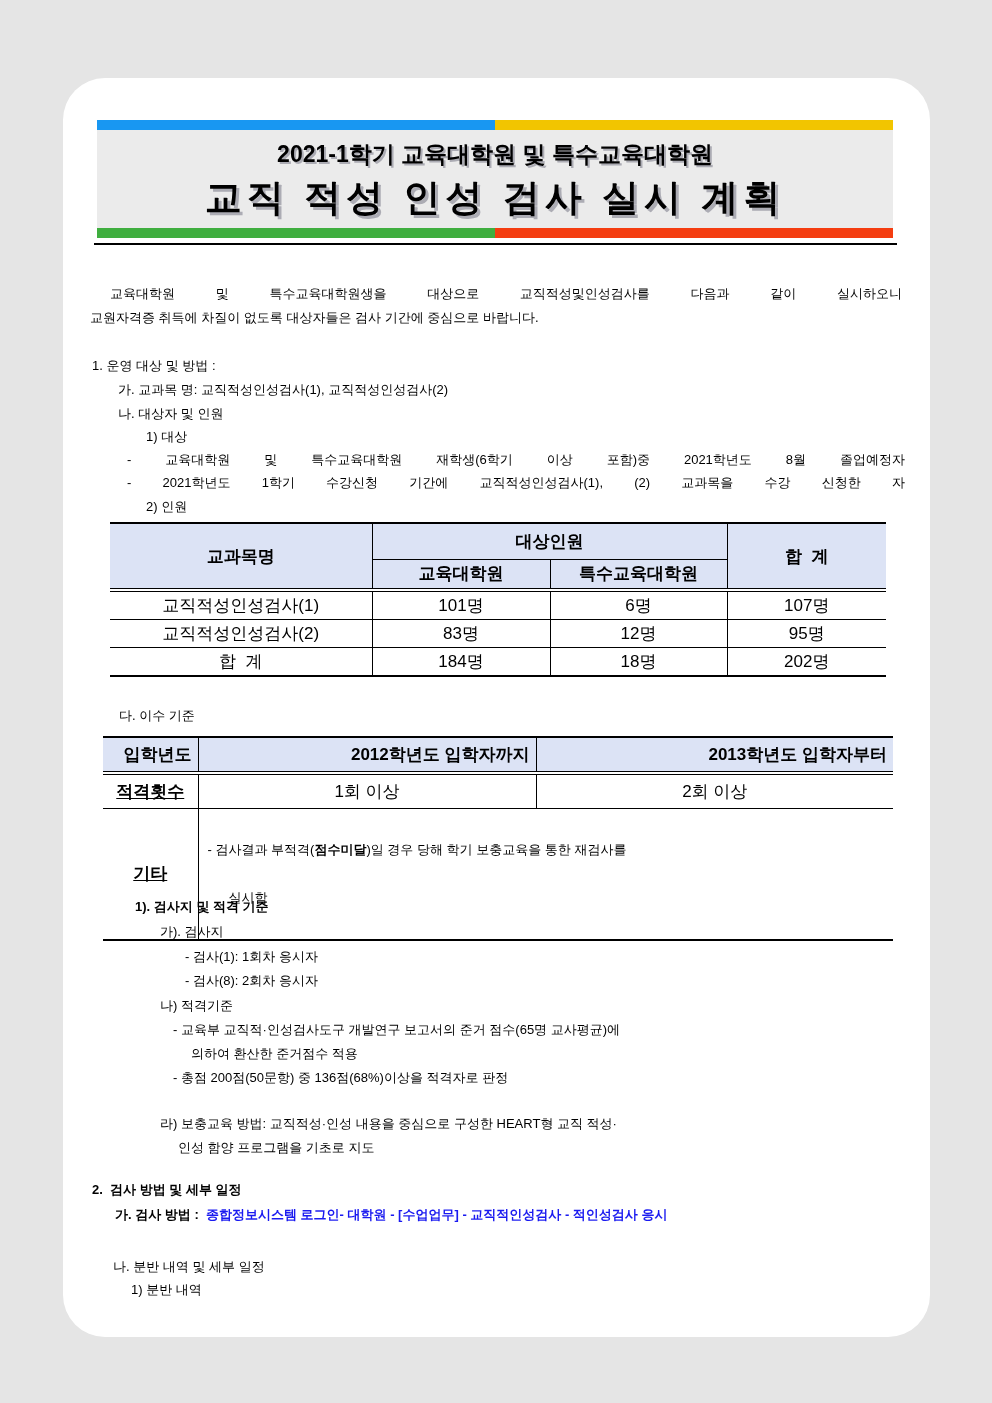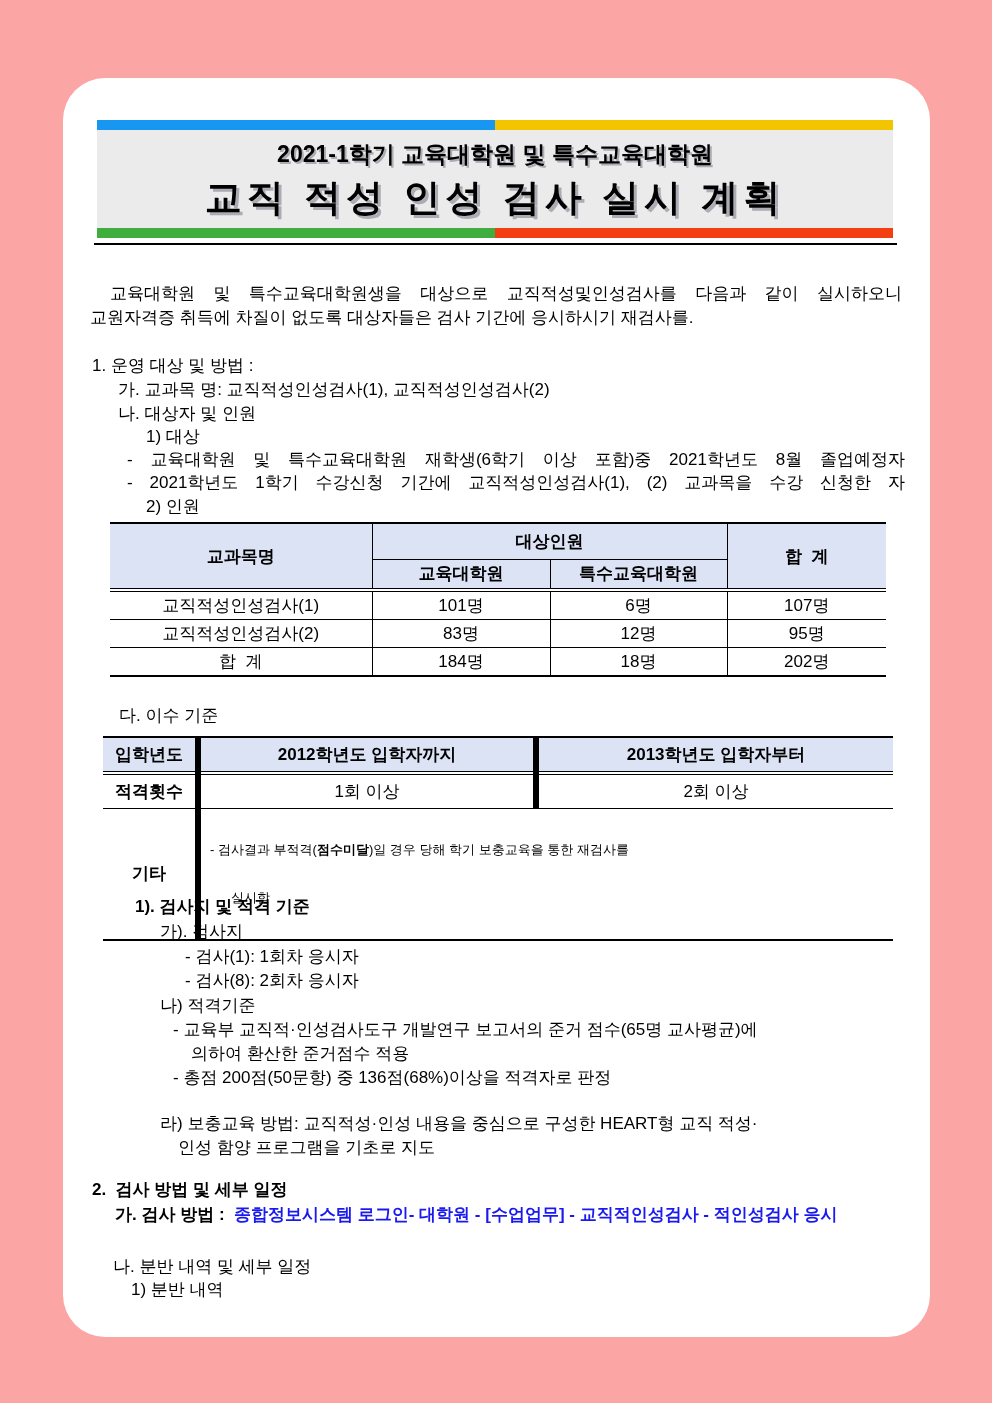--- a/index.html
+++ b/index.html
@@ -1,36 +1,36 @@
 <!DOCTYPE html>
 <html><head>
 <meta charset="utf-8">
 <style>
   html,body{margin:0;padding:0;}
   body{font-family:"Liberation Sans","DejaVu Sans",sans-serif;}
-  #page{position:relative;width:992px;height:1403px;background:#fca5a5;overflow:hidden;}
+  #page{position:relative;width:992px;height:1403px;background:#e5e5e5;overflow:hidden;}
   #card{position:absolute;left:63px;top:78px;width:867px;height:1259px;background:#ffffff;border-radius:42px;}
 
   
   .banner{position:absolute;left:34px;top:42px;width:796px;}
   .bar{display:flex;height:10px;width:100%;}
   .bar span{flex:1 1 50%;}
   .bar-top .left{background:#1897f2;}
   .bar-top .right{background:#f2c500;}
   .bar-bottom .left{background:#3fae3f;}
   .bar-bottom .right{background:#f43d10;}
   .banner-body{background:#ebebeb;height:98px;text-align:center;overflow:hidden;}
   .title1{margin-top:9px;font-size:23px;font-weight:800;color:#000;letter-spacing:0px;
           text-shadow:2px 2px 0 rgba(120,120,135,.55);white-space:pre;}
   .title2{margin-top:3px;font-size:37px;font-weight:800;color:#000;letter-spacing:5px;
           text-shadow:3px 3px 0 rgba(120,120,135,.55);white-space:pre;}
   .black-rule{position:absolute;left:31px;top:165px;width:803px;height:2px;background:#000;}
 
   
-  .line{position:absolute;font-size:17px;color:#000;white-space:pre-wrap;line-height:21px;}
+  .line{position:absolute;font-size:13px;color:#000;white-space:pre-wrap;line-height:21px;}
   .bold{font-weight:bold;}
   .just{text-align:justify;text-align-last:justify;}
 
   
   .p1a{left:27px;top:205px;width:812px;padding-left:20px;box-sizing:border-box;}
   .p1b{left:27px;top:229px;}
   
   .s1h{left:29px;top:277px;}
   .s1ga{left:55px;top:301px;}
   .s1na{left:55px;top:325px;}
@@ -50,26 +50,26 @@
   #t1 tr.hr1 td{border-top:2px solid #000;}
   #t1 tr.hr1{height:36px;} #t1 tr.hr2{height:31px;} #t1 tr.br{height:25px;}
   #t1 td.vl{border-left:1px solid #000;}
   #t1 td.group{border-bottom:1px solid #000;text-align:center;}
   #t1 td.dbl{border-bottom:4px double #000;}
   #t1 tr.br td{border-bottom:1px solid #000;}
   #t1 tr.last td{border-bottom:2px solid #000;}
 
   #t2{left:40px;top:658px;width:790px;}
   #t2 col.c1{width:95px;} #t2 col.c2{width:338px;} #t2 col.c3{width:357px;}
-  #t2 tr.hr td{border-top:2px solid #000;border-bottom:4px double #000;}
+  #t2 tr.hr td{border-top:2px solid #000;border-bottom:4px double #000;text-align:right;}
   #t2 tr.hr{height:36px;} #t2 tr.pr{height:35px;} #t2 tr.er{height:66px;}
-  #t2 td.vl{border-left:6px solid #000000;}
+  #t2 td.vl{border-left:1px solid #000000;}
   #t2 tr.pr td{border-bottom:1px solid #000;}
   #t2 tr.er td{border-bottom:2px solid #000;}
-  #t2 td.lbl{font-weight:bold;}
+  #t2 td.lbl{font-weight:bold;text-decoration:underline;}
   #t2 td.etc{text-align:left;padding-left:9px;font-size:13px;}
   #t2 .etc-l2{padding-left:21px;}
 
   
   .crh{left:72px;top:818px;}
   .c0{left:97px;top:843px;}
   .c1{left:122px;top:868px;}
   .c2{left:122px;top:892px;}
   .c3{left:97px;top:917px;}
   .c4{left:110px;top:941px;}
@@ -102,21 +102,21 @@
         <div class="title2">교직 적성 인성 검사 실시 계획</div>
       </div>
       <div class="bar bar-bottom">
         <span class="left"></span>
         <span class="right"></span>
       </div>
     </div>
     <div class="black-rule"></div>
 
     <div class="line p1a just">교육대학원 및 특수교육대학원생을 대상으로 교직적성및인성검사를 다음과 같이 실시하오니</div>
-    <div class="line p1b">교원자격증 취득에 차질이 없도록 대상자들은 검사 기간에 응시하시기 재검사를.</div>
+    <div class="line p1b">교원자격증 취득에 차질이 없도록 대상자들은 검사 기간에 중심으로 바랍니다.</div>
 
     <div class="line s1h">1. 운영 대상 및 방법 :</div>
     <div class="line s1ga">가. 교과목 명: 교직적성인성검사(1), 교직적성인성검사(2)</div>
     <div class="line s1na">나. 대상자 및 인원</div>
     <div class="line s1sub1">1) 대상</div>
     <div class="line s1d1 just">- 교육대학원 및 특수교육대학원 재학생(6학기 이상 포함)중 2021학년도 8월 졸업예정자</div>
     <div class="line s1d2 just">- 2021학년도 1학기 수강신청 기간에 교직적성인성검사(1), (2) 교과목을 수강 신청한 자</div>
     <div class="line s1sub2">2) 인원</div>
 
     <table id="t1">

